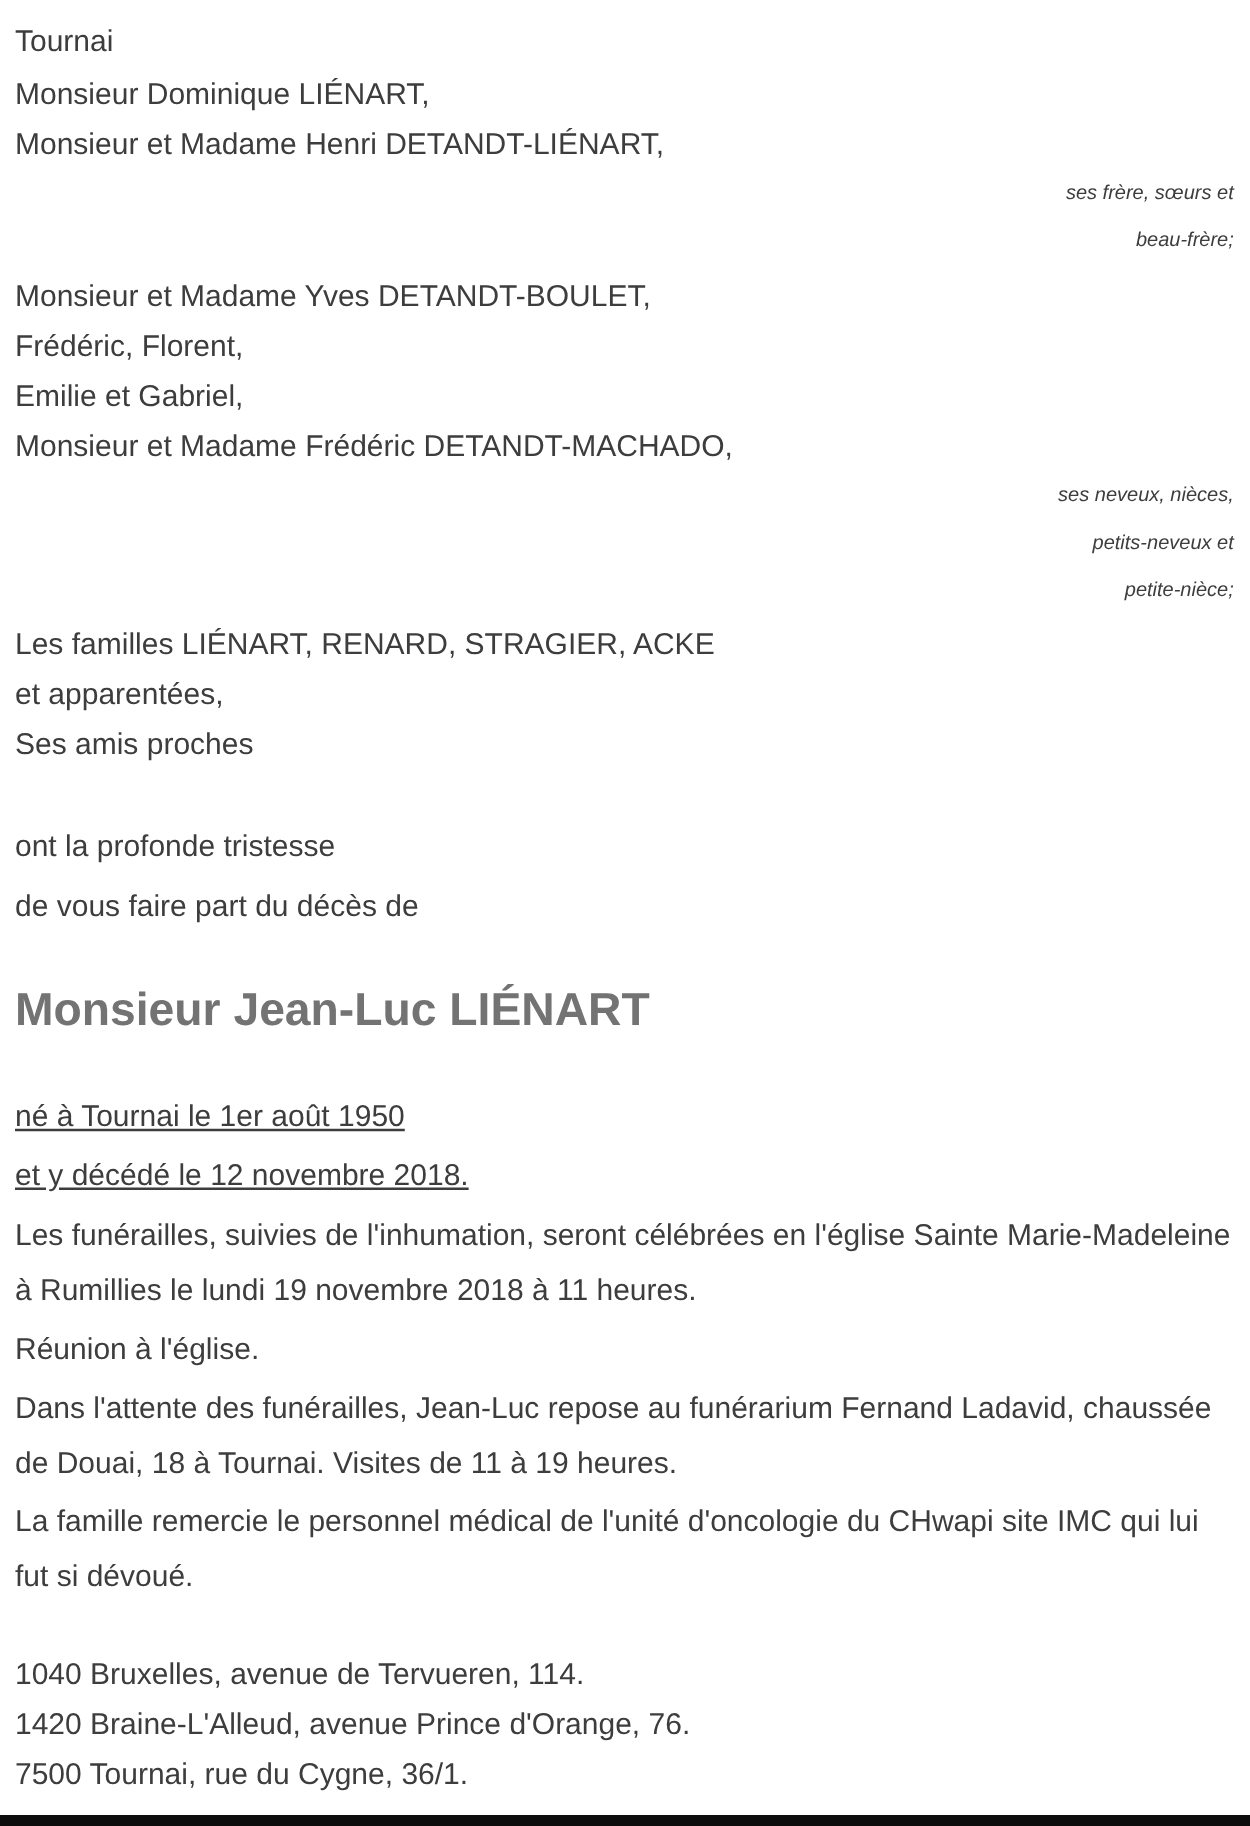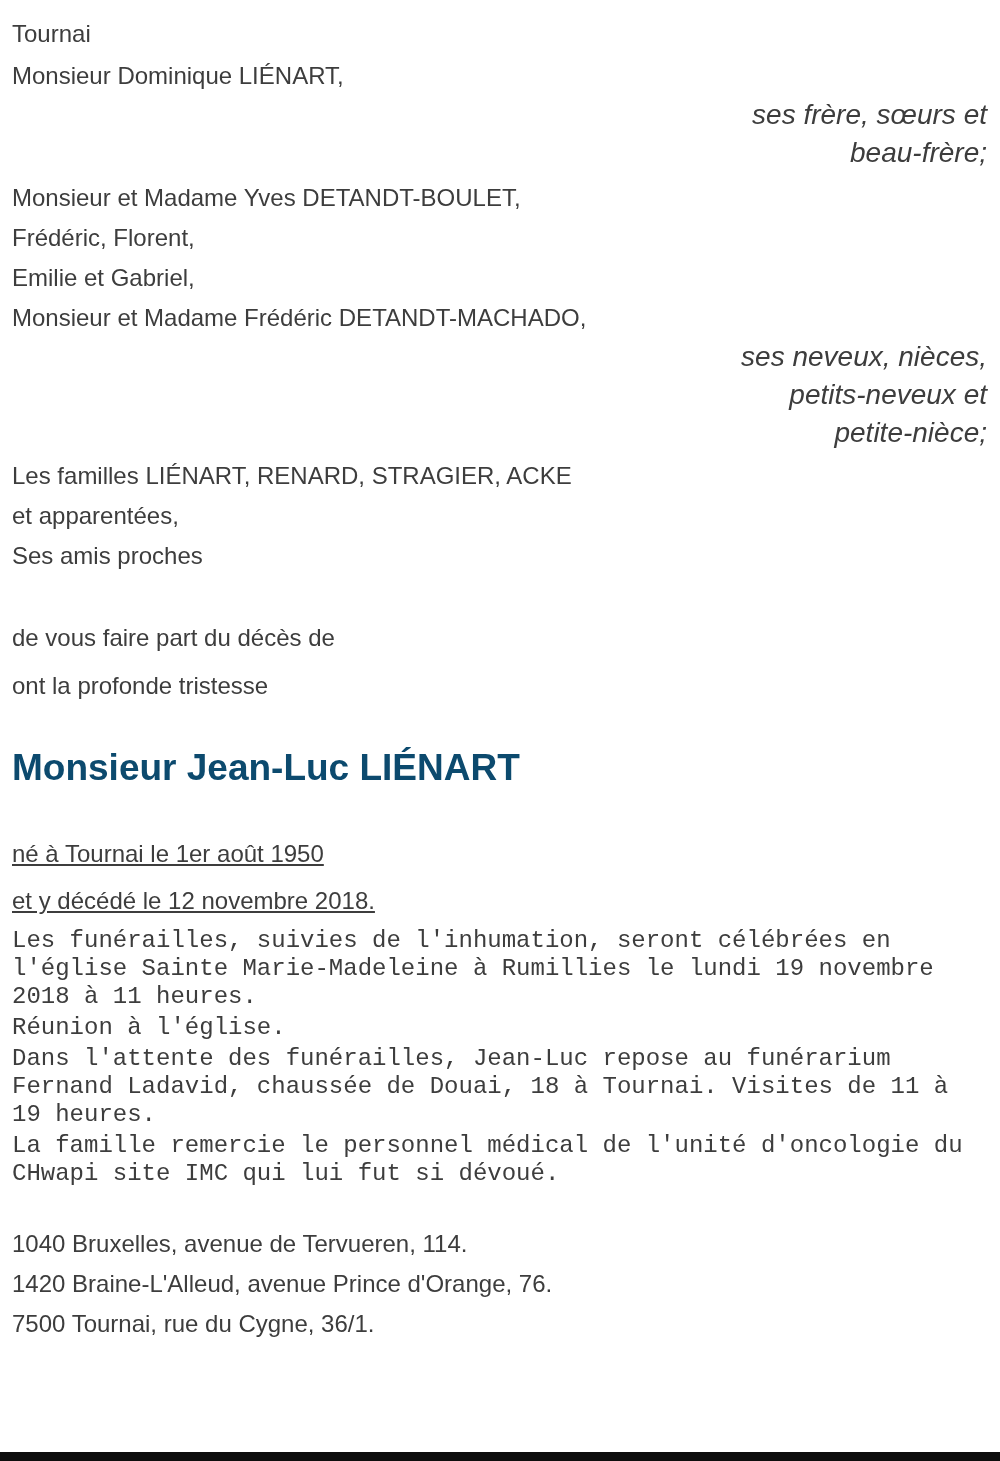--- a/index.html
+++ b/index.html
@@ -25,57 +25,56 @@
     line-height: 40px;
     text-align: left;
   }
   .city {
     line-height: 44px;
   }
   .names .line {
     line-height: 40px;
   }
   .aside {
-    font-size: 28px;
+    font-size: 16px;
     font-style: italic;
     text-align: right;
     line-height: 38px;
   }
   .group-gap {
     margin-top: 6px;
   }
   .families {
     margin-top: 4px;
   }
   .announcement {
     margin-top: 38px;
   }
   .announcement .line {
     line-height: 48px;
   }
   .deceased-heading {
     margin: 36px 0 0 0;
     font-size: 37px;
     font-weight: 700;
-    color: #0c4a6e;
+    color: #737373;
     line-height: 44px;
   }
   .vital {
     margin-top: 40px;
   }
   .vital .line {
     line-height: 47px;
     text-decoration: underline;
   }
   .para {
     font-size: 24px;
-    line-height: 28px;
+    line-height: 44px;
     margin: 3px 0 0 0;
     text-align: left;
-    font-family: Liberation Mono, monospace;
   }
   .addresses {
     margin-top: 36px;
   }
   .addresses .line {
     line-height: 40px;
   }
   .bottom-bar {
     position: absolute;
     left: 0;
@@ -88,20 +87,21 @@
 </head>
 <body>
 
 <div class="page">
   <div class="doc">
 
     <div class="line city">Tournai</div>
 
     <div class="names">
       <div class="line">Monsieur Dominique LIÉNART,</div>
+      <div class="line">Monsieur et Madame Henri DETANDT-LIÉNART,</div>
     </div>
 
     <div>
       <div class="aside">ses frère, sœurs et</div>
       <div class="aside">beau-frère;</div>
     </div>
 
     <div class="names group-gap">
       <div class="line">Monsieur et Madame Yves DETANDT-BOULET,</div>
       <div class="line">Frédéric, Florent,</div>
@@ -115,22 +115,22 @@
       <div class="aside">petite-nièce;</div>
     </div>
 
     <div class="names families">
       <div class="line">Les familles LIÉNART, RENARD, STRAGIER, ACKE</div>
       <div class="line">et apparentées,</div>
       <div class="line">Ses amis proches</div>
     </div>
 
     <div class="announcement">
+      <div class="line">ont la profonde tristesse</div>
       <div class="line">de vous faire part du décès de</div>
-      <div class="line">ont la profonde tristesse</div>
     </div>
 
     <h1 class="deceased-heading">Monsieur Jean-Luc LIÉNART</h1>
 
     <div class="vital">
       <div class="line">né à Tournai le 1er août 1950</div>
       <div class="line">et y décédé le 12 novembre 2018.</div>
     </div>
 
     <p class="para">Les funérailles, suivies de l'inhumation, seront célébrées en l'église Sainte Marie-Madeleine à Rumillies le lundi 19 novembre 2018 à 11 heures.</p>

